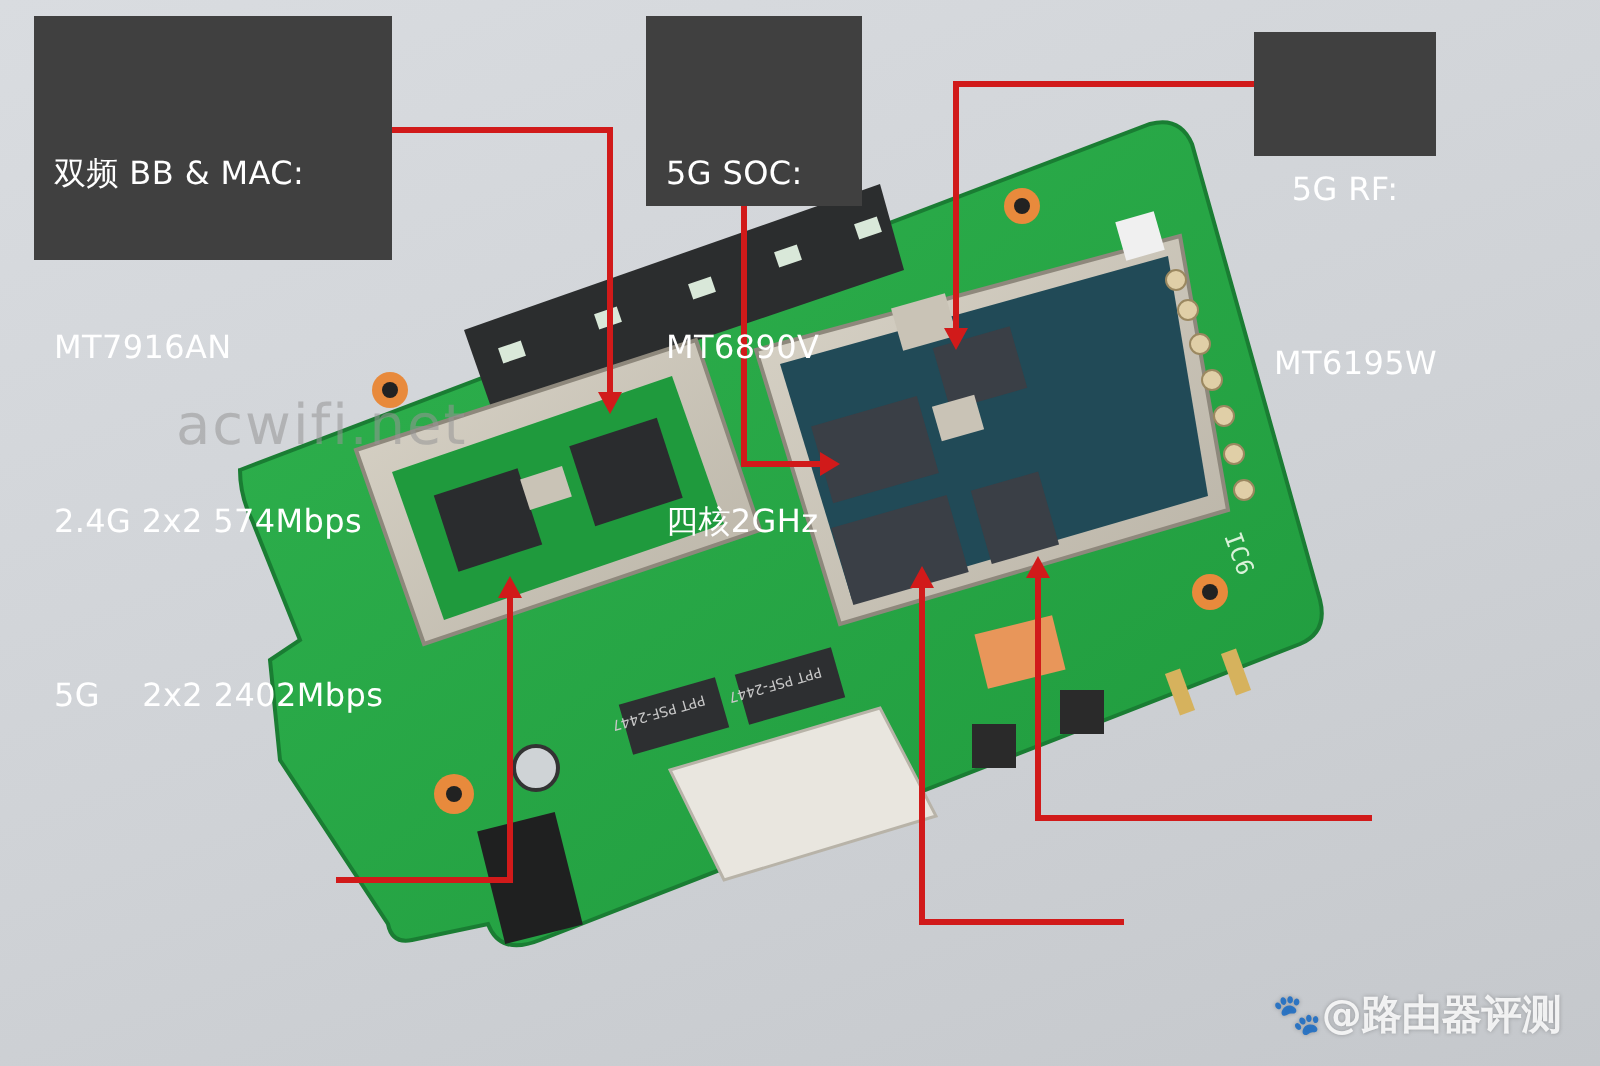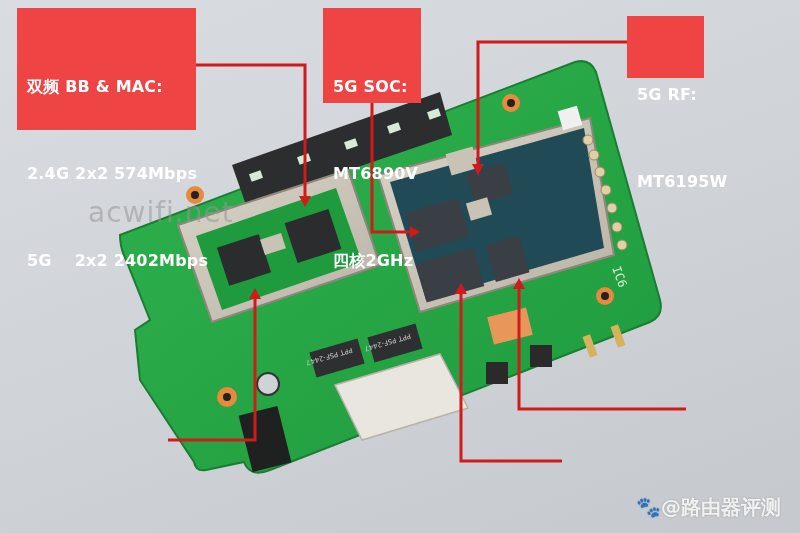--- a/index.html
+++ b/index.html
@@ -1,21 +1,21 @@
 <!DOCTYPE html>
 <html><head>
 <meta charset="utf-8">
 <style>
   html,body{margin:0;padding:0;}
   body{width:800px;height:533px;overflow:hidden;position:relative;
        background:linear-gradient(160deg,#d9dce0 0%,#cfd2d6 55%,#c5c8cc 100%);
        font-family:"DejaVu Sans","Liberation Sans",sans-serif;}
   .stage{position:absolute;left:0;top:0;width:800px;height:533px;overflow:hidden;}
   .pcb-wrap{position:absolute;left:0;top:0;width:800px;height:533px;}
-  .label{position:absolute;background:#ef4444;color:#fff;font-weight:bold;
+  .label{position:absolute;background:#404040;color:#fff;font-weight:normal;
          font-size:16px;line-height:29px;padding:6px 10px;box-sizing:border-box;
          letter-spacing:0.2px;white-space:pre;}
   .label div{white-space:pre;}
   .watermark{position:absolute;color:rgba(255,255,255,0.85);font-size:20px;
              font-weight:bold;text-shadow:0 0 2px rgba(0,0,0,0.25);}
   .acwifi{position:absolute;left:88px;top:196px;font-size:28px;color:rgba(150,150,150,0.55);
           font-family:"DejaVu Sans",sans-serif;letter-spacing:1px;}
   svg{position:absolute;left:0;top:0;}
 </style>
 </head>
@@ -121,31 +121,32 @@
       <polygon points="249,299 261,299 255,288"></polygon>
       <polygon points="513,289 525,289 519,278"></polygon>
       <polygon points="455,294 467,294 461,283"></polygon>
     </g>
   </svg>
 
   <div class="acwifi">acwifi.net</div>
 
   <div class="label" style="left:17px;top:8px;width:179px;height:122px;">
     <div>双频 BB &amp; MAC:</div>
+    <div>MT7916AN</div>
     <div>2.4G 2x2 574Mbps</div>
     <div>5G    2x2 2402Mbps</div>
   </div>
 
-  <div class="label" style="left:323px;top:8px;width:98px;height:95px;">
+  <div class="label" style="left:323px;top:8px;width:108px;height:95px;">
     <div>5G SOC:</div>
     <div>MT6890V</div>
     <div>四核2GHz</div>
   </div>
 
-  <div class="label" style="left:627px;top:16px;width:77px;height:62px;text-align:center;">
+  <div class="label" style="left:627px;top:16px;width:91px;height:62px;text-align:center;">
     <div>5G RF:</div>
     <div>MT6195W</div>
   </div>
 
 
 
 
   <div class="watermark" style="left:636px;top:494px;">
     <span>🐾</span><span>@路由器评测</span>
   </div>

